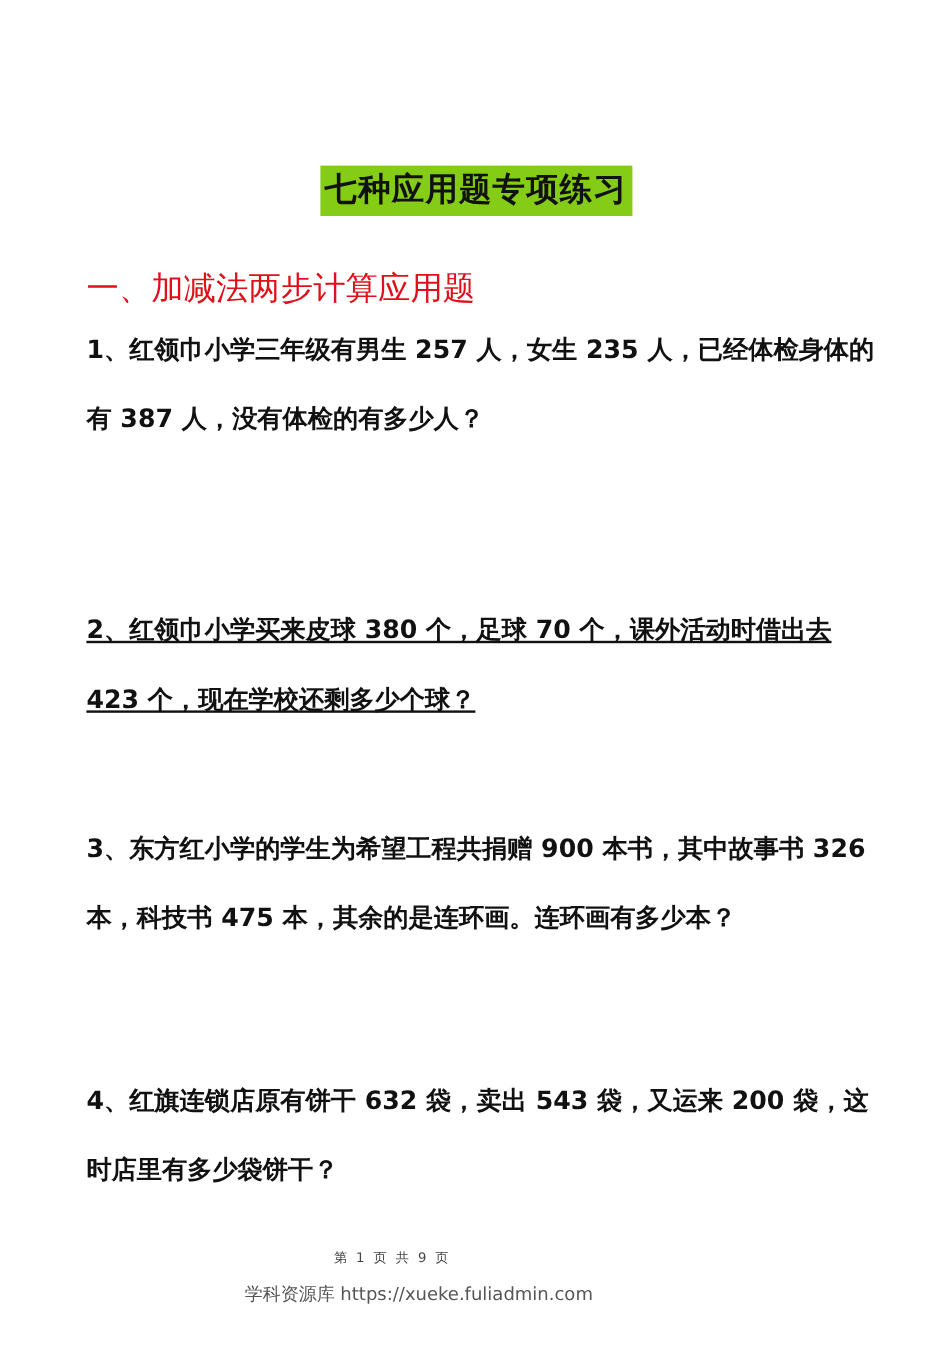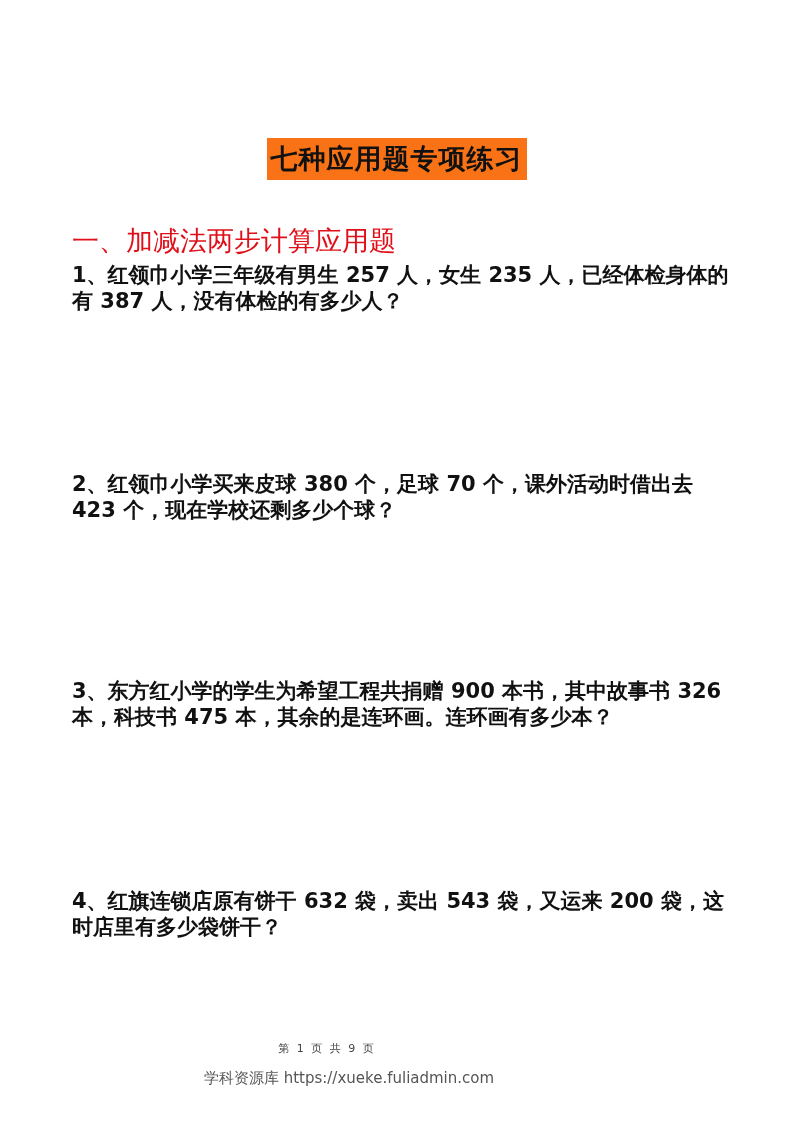--- a/index.html
+++ b/index.html
@@ -1,26 +1,26 @@
 <!DOCTYPE html>
 <html><head>
 <meta charset="utf-8">
 <style>
   html, body { margin: 0; padding: 0; background: #ffffff; }
   body { width: 793px; height: 1122px; position: relative; overflow: hidden;
          font-family: "DejaVu Sans", "Liberation Sans", sans-serif; color: #111; }
   .title-wrap { position: absolute; top: 138px; left: 0; width: 793px; text-align: center; }
-  .title { display: inline-block; background: #f97316; font-size: 27px; font-weight: bold;
+  .title { display: inline-block; background: #84cc16; font-size: 27px; font-weight: bold;
            padding: 2px 4px; line-height: 38px; letter-spacing: 1px; color: #111; }
   .section { position: absolute; top: 222px; left: 72px; font-size: 27px; font-weight: normal;
              color: #e0101a; line-height: 38px; }
   .q { position: absolute; left: 72px; width: 660px; font-size: 21px; font-weight: bold;
-       line-height: 26px; color: #111; }
+       line-height: 58px; color: #111; }
   .q1 { top: 262px; }
-  .q2 { top: 471px; }
+  .q2 { top: 496px; text-decoration: underline; }
   .q3 { top: 678px; }
   .q4 { top: 888px; }
   .footer-page { position: absolute; top: 1041px; left: 0; width: 654px; text-align: center;
                  font-size: 11px; color: #444; letter-spacing: 2px; }
   .footer-src { position: absolute; top: 1069px; left: 0; width: 698px; text-align: center;
                 font-size: 15px; color: #555; }
 </style>
 </head>
 <body>
 

